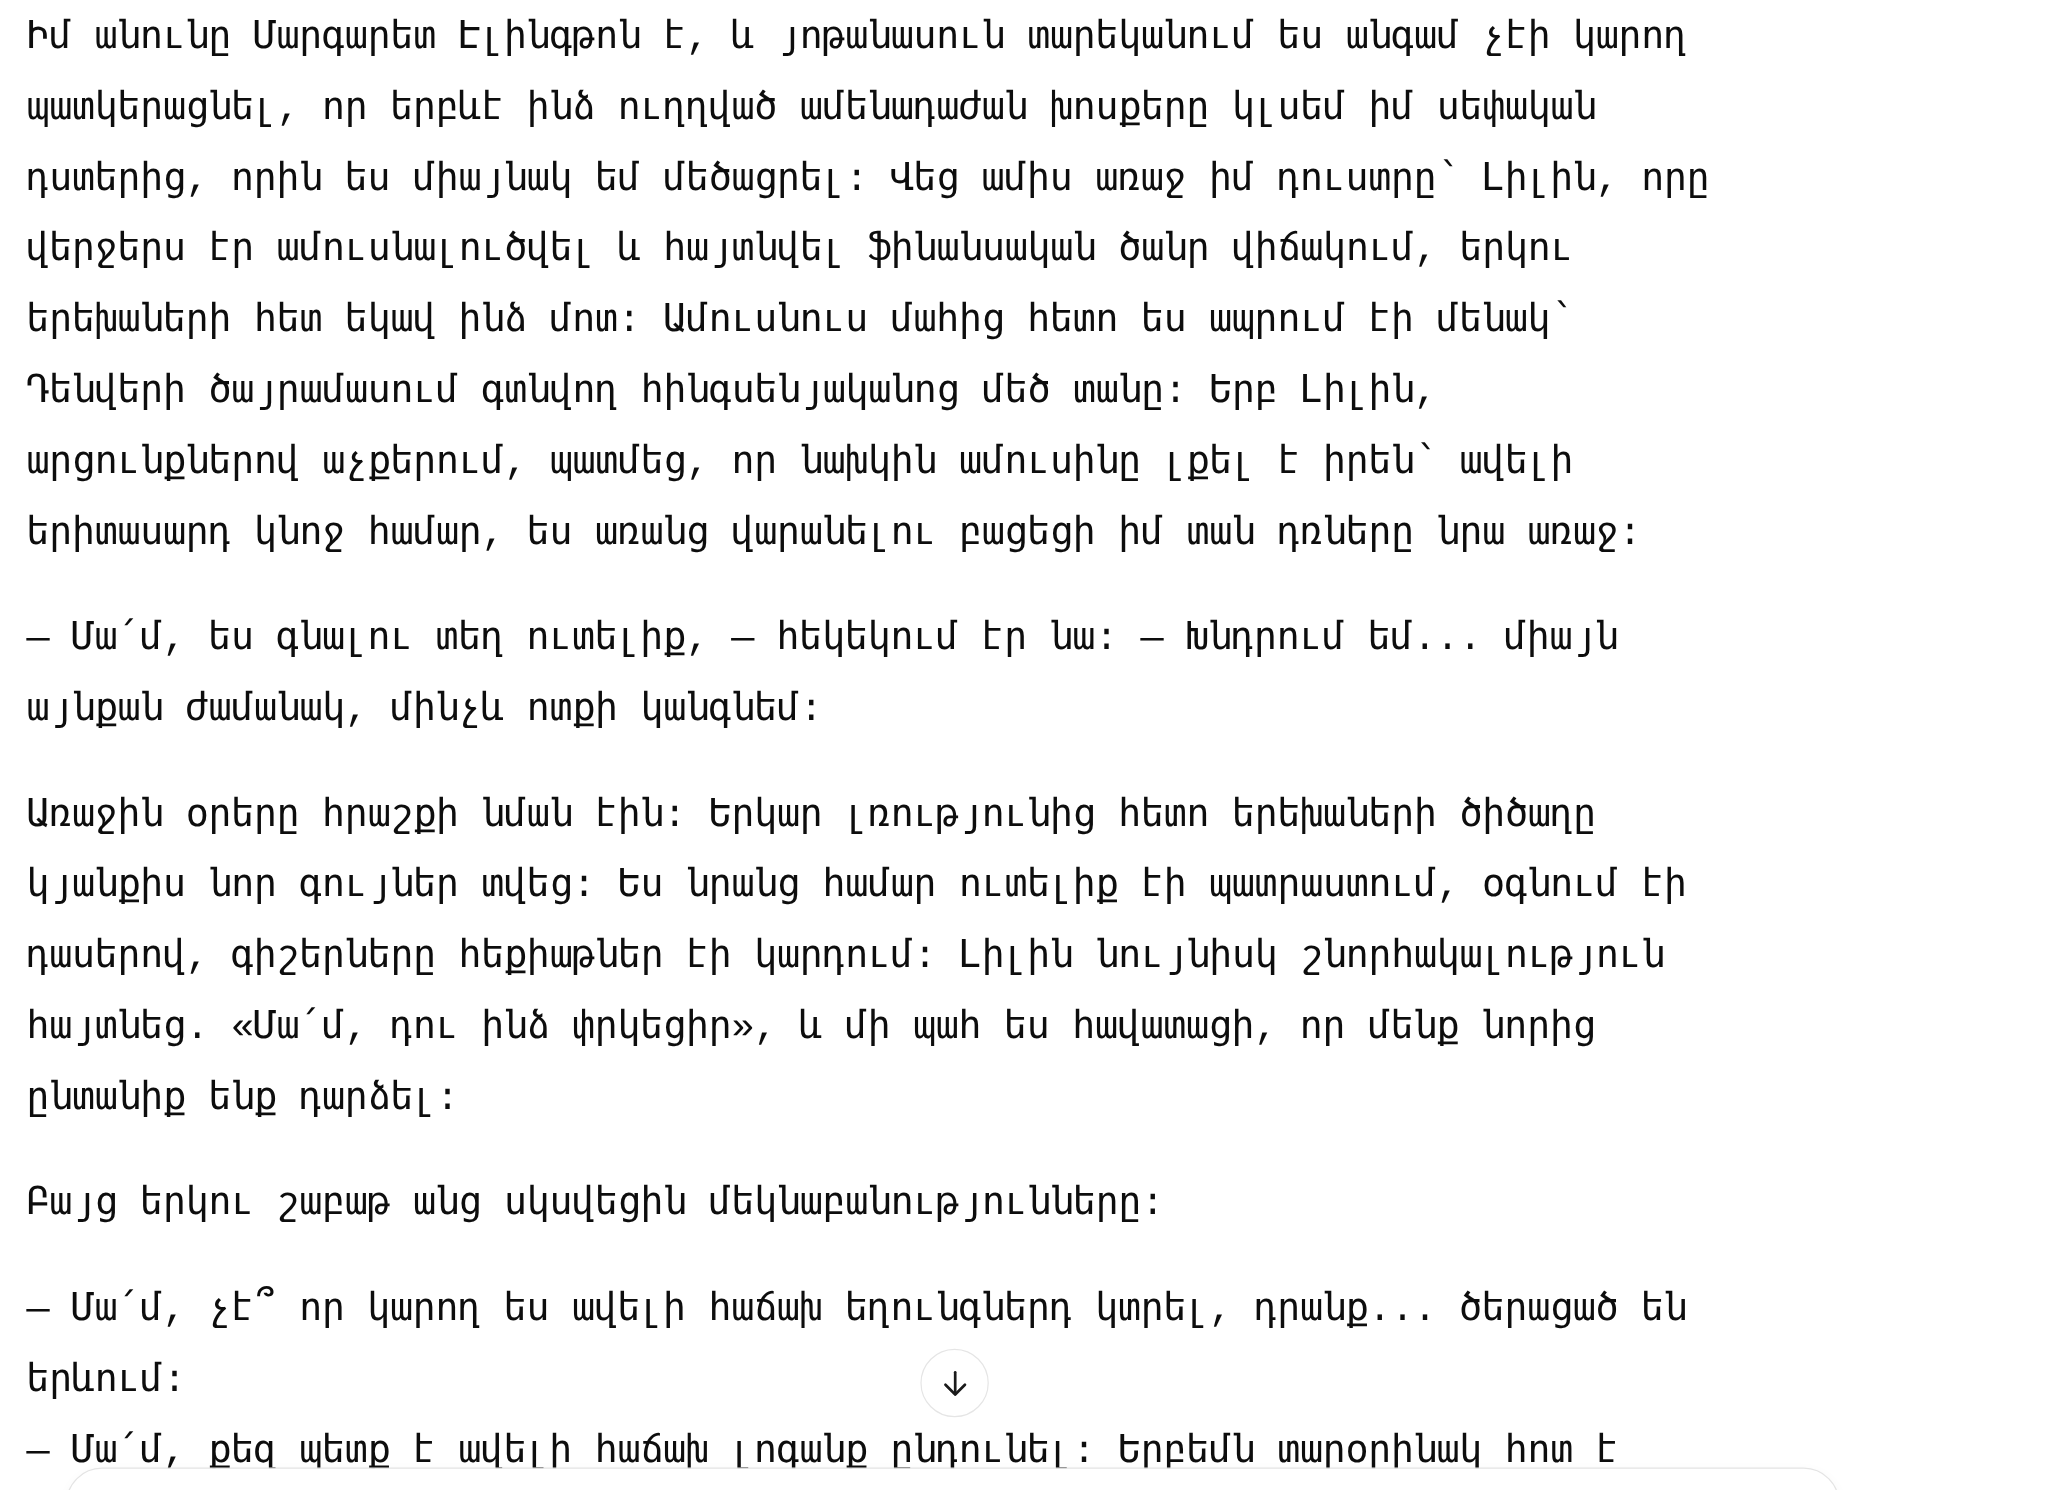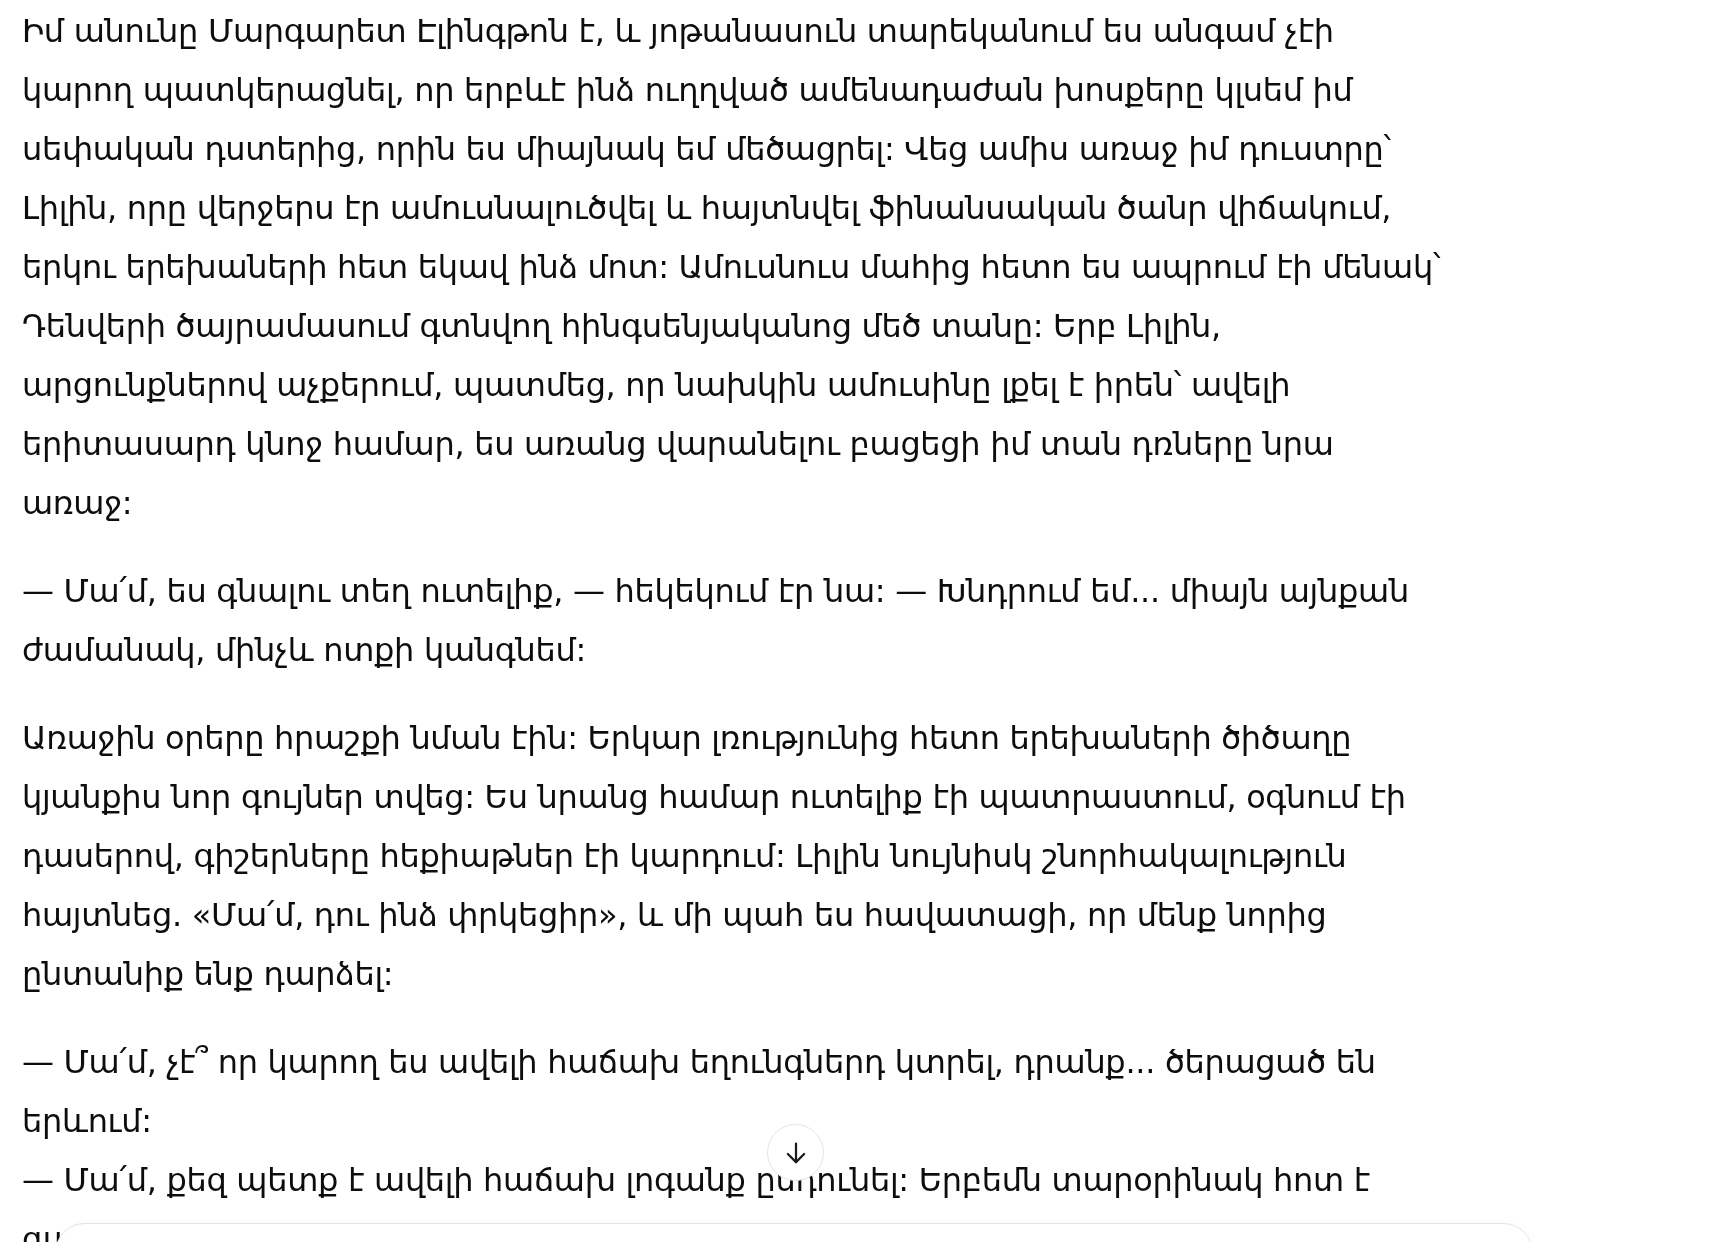--- a/index.html
+++ b/index.html
@@ -20,20 +20,21 @@
     left: 22px;
     top: 2px;
     width: 1420px;
     font-size: 32px;
     line-height: 59px;
     letter-spacing: -0.3px;
     color: #0d0d0d;
   }
   .story p {
     margin: 0 0 29px 0;
+    font-family: Liberation Mono, monospace;
   }
   .scroll-btn {
     position: absolute;
     left: 767px;
     top: 1124px;
     width: 57px;
     height: 57px;
     box-sizing: border-box;
     border-radius: 50%;
     background: #ffffff;
@@ -60,20 +61,21 @@
     box-shadow: 0 2px 10px rgba(0,0,0,0.03);
   }
 </style>
 </head>
 <body>
 
 <div class="story">
     <p>Իմ անունը Մարգարետ Էլինգթոն է, և յոթանասուն տարեկանում ես անգամ չէի կարող պատկերացնել, որ երբևէ ինձ ուղղված ամենադաժան խոսքերը կլսեմ իմ սեփական դստերից, որին ես միայնակ եմ մեծացրել: Վեց ամիս առաջ իմ դուստրը՝ Լիլին, որը վերջերս էր ամուսնալուծվել և հայտնվել ֆինանսական ծանր վիճակում, երկու երեխաների հետ եկավ ինձ մոտ: Ամուսնուս մահից հետո ես ապրում էի մենակ՝ Դենվերի ծայրամասում գտնվող հինգսենյականոց մեծ տանը: Երբ Լիլին, արցունքներով աչքերում, պատմեց, որ նախկին ամուսինը լքել է իրեն՝ ավելի երիտասարդ կնոջ համար, ես առանց վարանելու բացեցի իմ տան դռները նրա առաջ:</p>
     <p>— Մա՛մ, ես գնալու տեղ ուտելիք, — հեկեկում էր նա: — Խնդրում եմ... միայն այնքան ժամանակ, մինչև ոտքի կանգնեմ:</p>
     <p>Առաջին օրերը հրաշքի նման էին: Երկար լռությունից հետո երեխաների ծիծաղը կյանքիս նոր գույներ տվեց: Ես նրանց համար ուտելիք էի պատրաստում, օգնում էի դասերով, գիշերները հեքիաթներ էի կարդում: Լիլին նույնիսկ շնորհակալություն հայտնեց. «Մա՛մ, դու ինձ փրկեցիր», և մի պահ ես հավատացի, որ մենք նորից ընտանիք ենք դարձել:</p>
+    <p>Բայց երկու շաբաթ անց սկսվեցին մեկնաբանությունները:</p>
     <p>— Մա՛մ, չէ՞ որ կարող ես ավելի հաճախ եղունգներդ կտրել, դրանք... ծերացած են երևում:<br>— Մա՛մ, քեզ պետք է ավելի հաճախ լոգանք ընդունել: Երբեմն տարօրինակ հոտ է գալիս:<br>— Մա՛մ, այս վերնաշապիկը անխնամ տեսք ունի:</p>
   </div>
 
 <button class="scroll-btn" aria-label="scroll to bottom">
   <svg width="30" height="30" viewBox="0 0 24 24" fill="none" stroke="#1a1a1a" stroke-width="1.8" stroke-linecap="round" stroke-linejoin="round">
     <path d="M12 4.5 V19"></path>
     <path d="M5.5 12.8 L12 19.3 L18.5 12.8"></path>
   </svg>
 </button>
 

